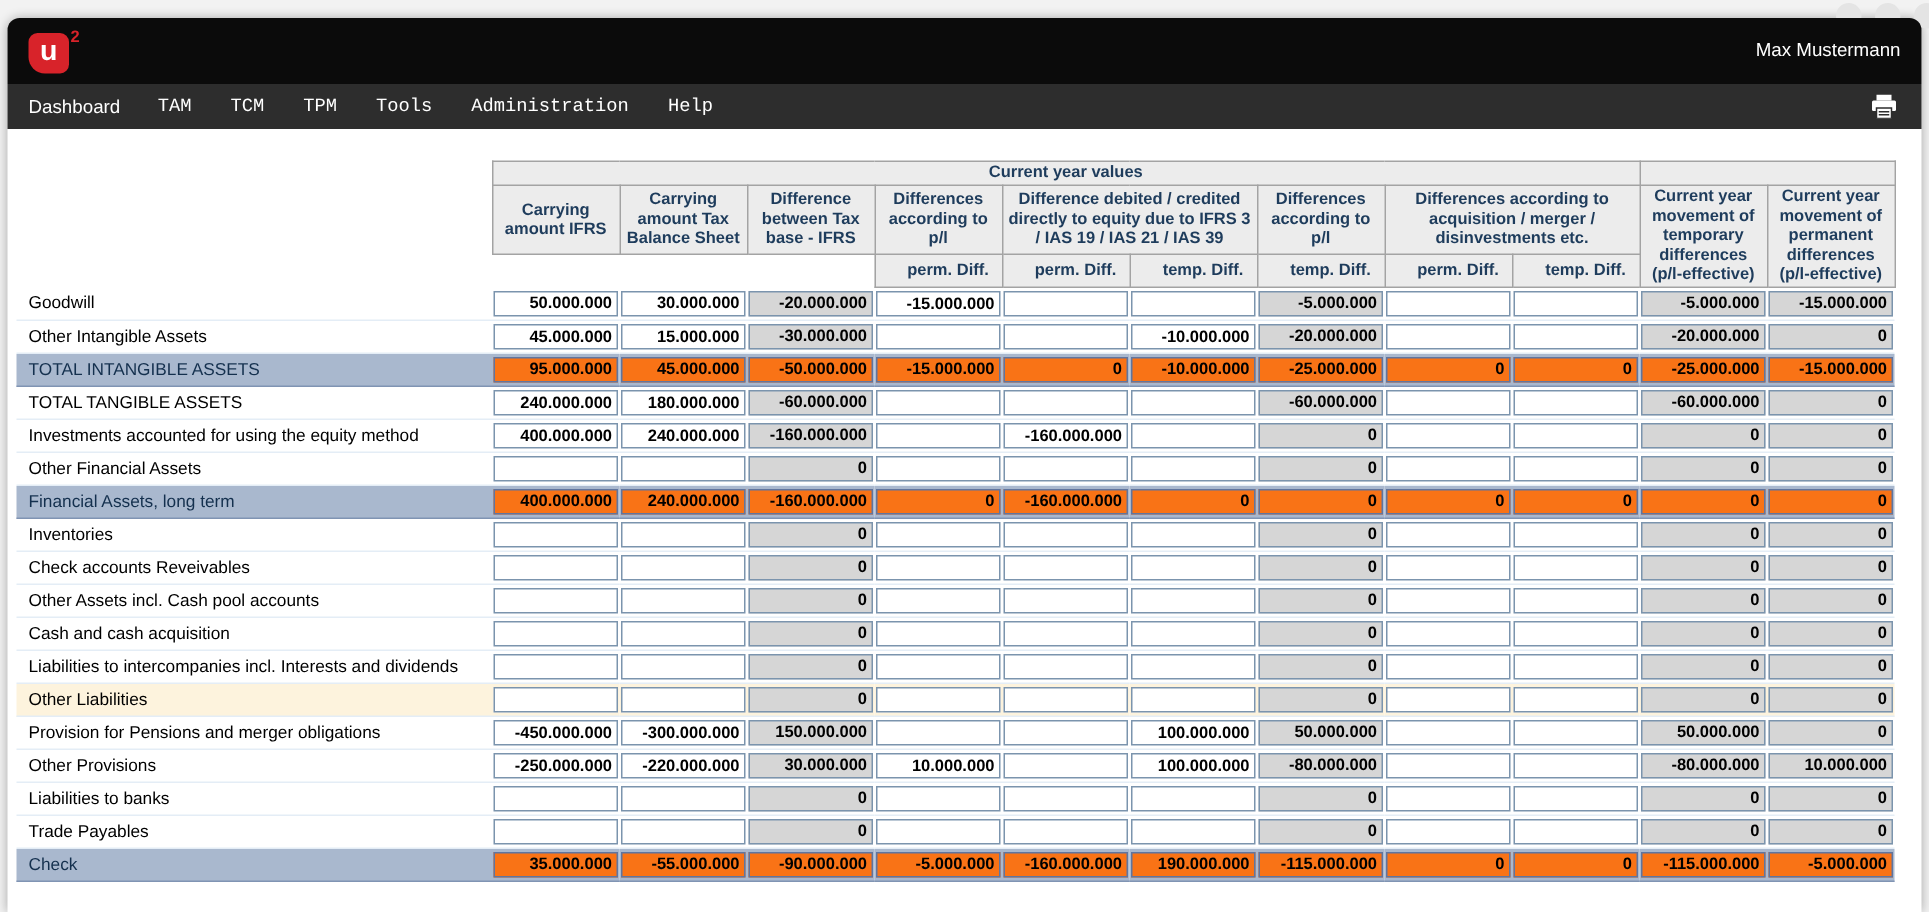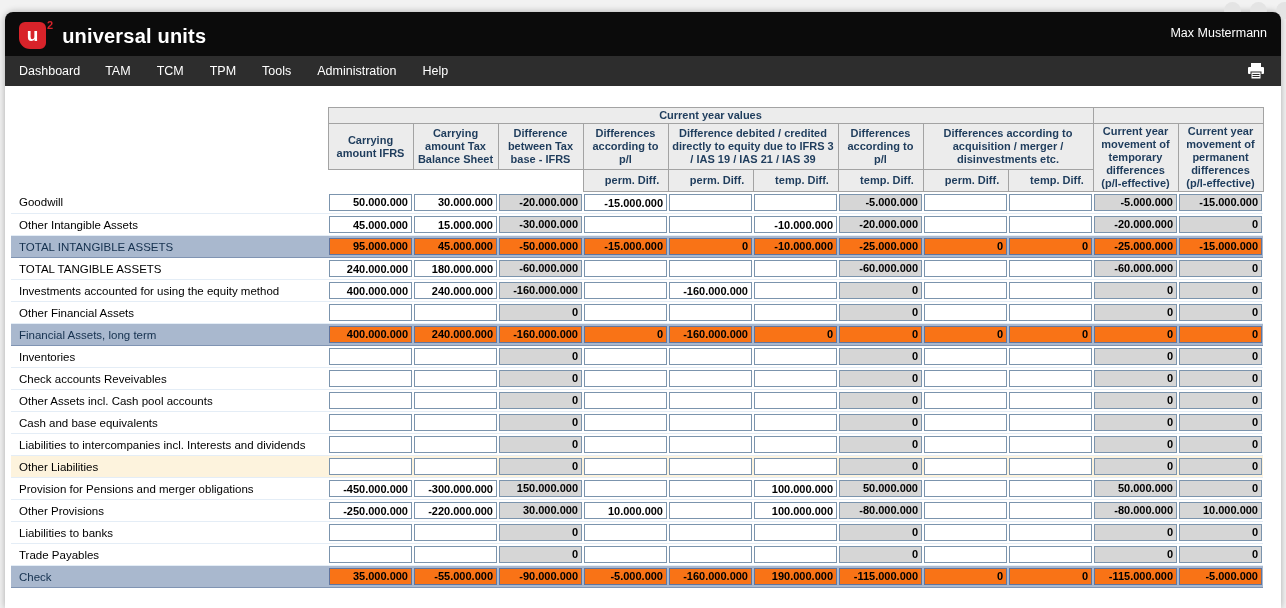--- a/index.html
+++ b/index.html
@@ -31,21 +31,21 @@
 
   
   .navbar {
     height:30px; background:#2d2d2d; display:flex; align-items:center;
     padding:0 2px; position:relative;
   }
   .nav-item {
     color:#fff; font-size:12.5px; padding:0 12px; height:30px; line-height:30px;
     cursor:pointer; white-space:nowrap;
   }
-  .nav-item:nth-child(n+2){ padding:0 13px; }
+  .nav-item:nth-child(n+2){ padding:0 13px;font-family:Liberation Mono, monospace; }
   .print-btn { position:absolute; right:16px; top:7px; width:18px; height:16px; cursor:pointer; }
 
   
   main { padding:21px 0 0 6px; }
   table { border-collapse:collapse; table-layout:fixed; }
   col.c-label { width:317px; }
   col.c-val { width:85px; }
 
   th {
     background:#ececec; border:1px solid #a3a3a3; color:#1e3c5c;
@@ -81,21 +81,20 @@
   <div class="chrome-dots">
     <span class="dot"></span>
     <span class="dot"></span>
     <span class="dot"></span>
   </div>
 
   <header class="topbar">
     <div class="logo">
       <div class="logo-mark">u</div>
       <div class="logo-sup">2</div>
-      <div class="logo-text">universal units</div>
     </div>
     <div class="user-name">Max Mustermann</div>
   </header>
 
   <nav class="navbar">
 
     <div class="nav-item">Dashboard</div>
       <div class="nav-item">TAM</div>
       <div class="nav-item">TCM</div>
       <div class="nav-item">TPM</div>
@@ -513,21 +512,21 @@
               <input type="text" class="cell" style="">
             </td>
             <td>
               <div class="cell calc">0</div>
             </td>
             <td>
               <div class="cell calc">0</div>
             </td>
           </tr>
           <tr class="normal">
-            <td class="rowlabel">Cash and base equivalents</td>
+            <td class="rowlabel">Cash and cash acquisition</td>
             <td>
               <input type="text" class="cell" style="">
             </td>
             <td>
               <input type="text" class="cell" style="">
             </td>
             <td>
               <div class="cell calc">0</div>
             </td>
             <td>

